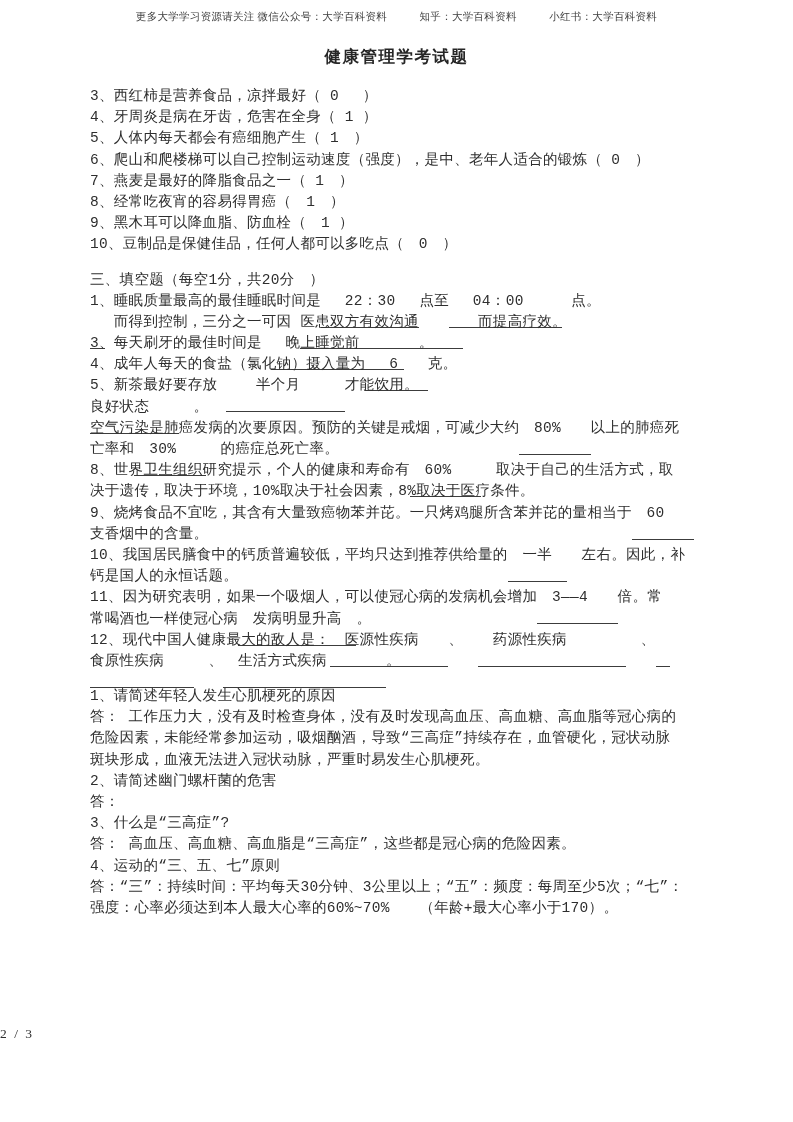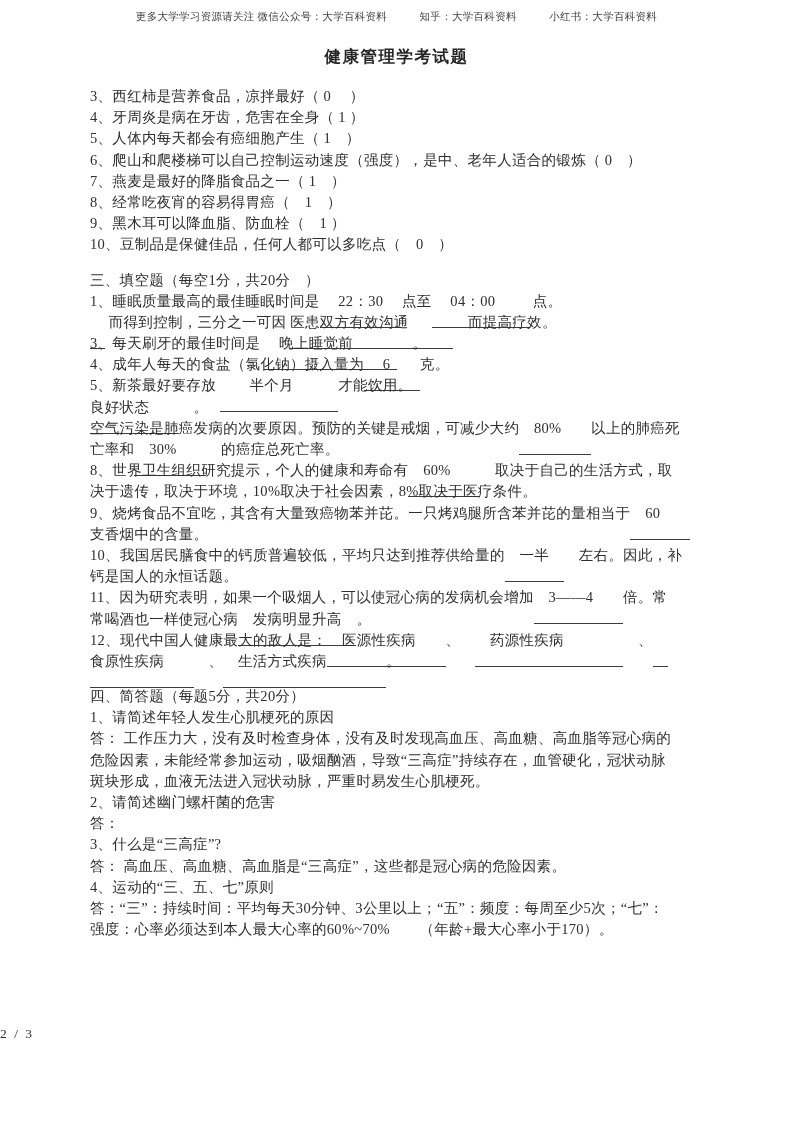--- a/index.html
+++ b/index.html
@@ -44,20 +44,21 @@
     left: 90px;
     width: 625px;
   }
   .line {
     white-space: pre;
     font-size: 14.5px;
     line-height: 21.2px;
     height: 21.2px;
     letter-spacing: 0.3px;
     color: #2e2e2e;
+    font-family: Liberation Mono, monospace;
   }
   .line.gap {
     height: 14px;
   }
   .blank {
     border-bottom: 1px solid #3c3c3c;
     padding-bottom: 18px;
   }
   .page-footer {
     position: absolute;
@@ -101,21 +102,20 @@
       <div class="line"><span>决于遗传，取决于环境，10%取决于社会因素，8%取决于医疗条件。</span></div>
       <div class="line"><span>9、烧烤食品不宜吃，其含有大量致癌物苯并芘。一只烤鸡腿所含苯并芘的量相当于</span><span class="blank">　60　　</span></div>
       <div class="line"><span>支香烟中的含量。</span></div>
       <div class="line"><span>10、我国居民膳食中的钙质普遍较低，平均只达到推荐供给量的</span><span class="blank">　一半　</span><span>　左右。因此，补</span></div>
       <div class="line"><span>钙是国人的永恒话题。</span></div>
       <div class="line"><span>11、因为研究表明，如果一个吸烟人，可以使冠心病的发病机会增加</span><span class="blank">　3——4　　</span><span>倍。常</span></div>
       <div class="line"><span>常喝酒也一样使冠心病</span><span class="blank">　发病明显升高　</span><span>。</span></div>
       <div class="line"><span>12、现代中国人健康最大的敌人是：</span><span class="blank">　医源性疾病　　</span><span>、　</span><span class="blank">　药源性疾病　　　　</span><span>　、</span><span class="blank">　</span></div>
       <div class="line"><span class="blank">食原性疾病　　</span><span>　、</span><span class="blank">　生活方式疾病　　　　</span><span>。</span></div>
       <div class="line gap"></div>
-      <div class="line"><span>四、简答题（每题5分，共20分）</span></div>
       <div class="line"><span>1、请简述年轻人发生心肌梗死的原因</span></div>
       <div class="line"><span>答： 工作压力大，没有及时检查身体，没有及时发现高血压、高血糖、高血脂等冠心病的</span></div>
       <div class="line"><span>危险因素，未能经常参加运动，吸烟酗酒，导致“三高症”持续存在，血管硬化，冠状动脉</span></div>
       <div class="line"><span>斑块形成，血液无法进入冠状动脉，严重时易发生心肌梗死。</span></div>
       <div class="line"><span>2、请简述幽门螺杆菌的危害</span></div>
       <div class="line"><span>答：</span></div>
       <div class="line"><span>3、什么是“三高症”?</span></div>
       <div class="line"><span>答： 高血压、高血糖、高血脂是“三高症”，这些都是冠心病的危险因素。</span></div>
       <div class="line"><span>4、运动的“三、五、七”原则</span></div>
       <div class="line"><span>答：“三”：持续时间：平均每天30分钟、3公里以上；“五”：频度：每周至少5次；“七”：</span></div>

